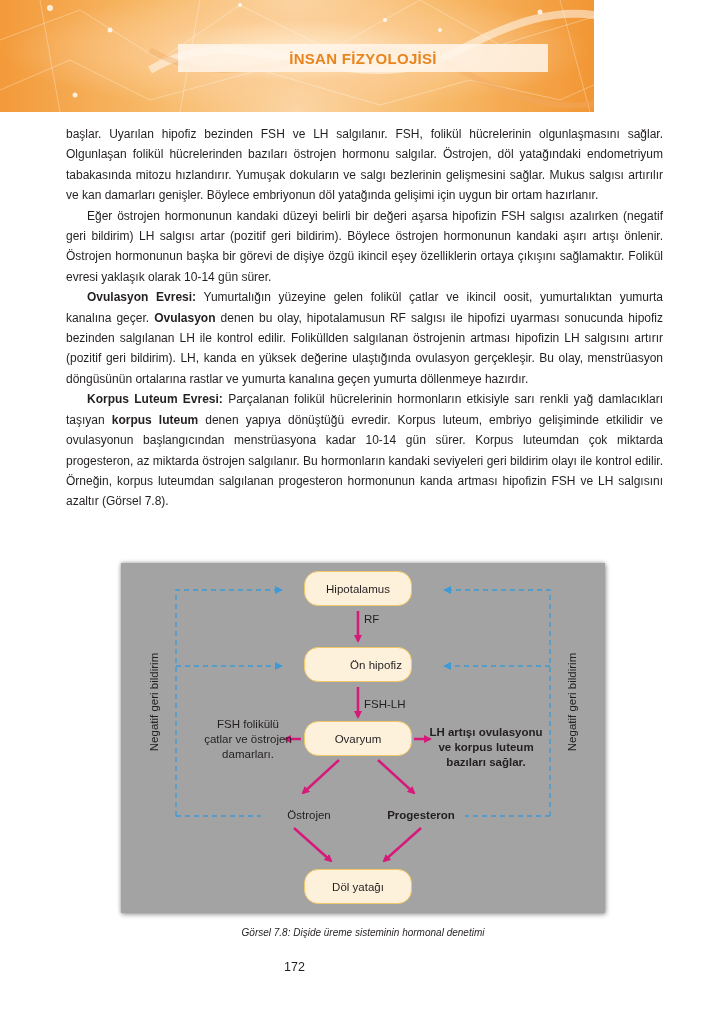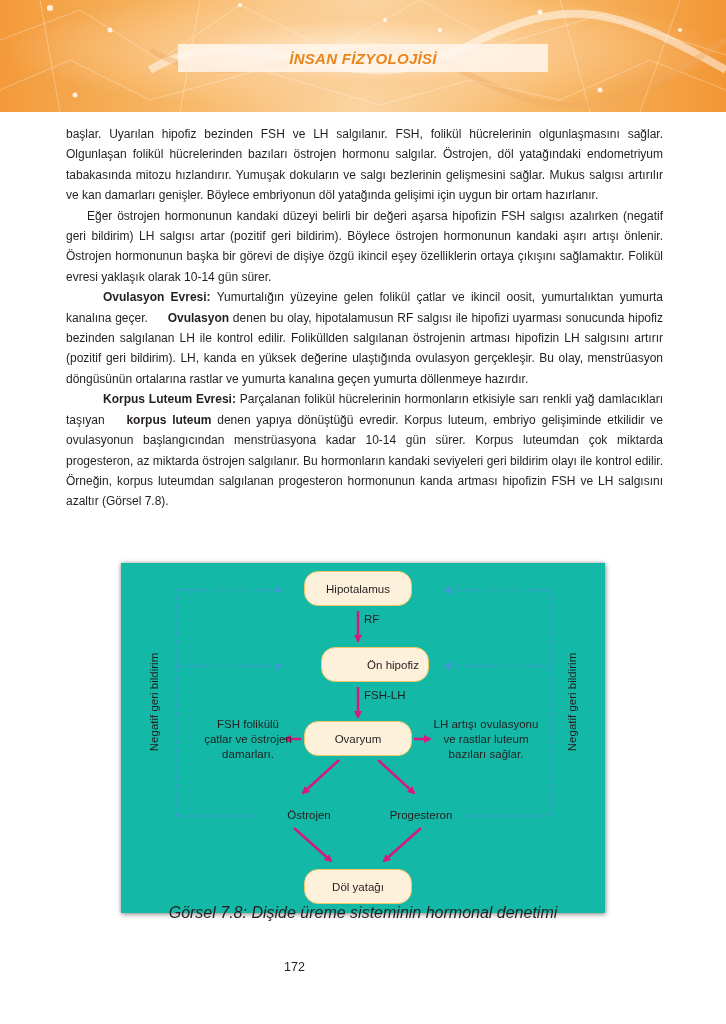--- a/index.html
+++ b/index.html
@@ -1,36 +1,36 @@
 <!DOCTYPE html>
 <html><head>
 <meta charset="utf-8">
 <style>
   html,body{margin:0;padding:0;}
   body{width:726px;height:1024px;background:#fff;position:relative;overflow:hidden;font-family:"Liberation Sans",sans-serif;color:#231f20;}
-  .banner{position:absolute;left:0;top:0;width:726px;height:112px;
+  .banner{position:absolute;left:0;top:0;width:594px;height:112px;
     background:
       radial-gradient(ellipse at 50% 45%, rgba(255,235,205,0.95) 0%, rgba(252,205,150,0.7) 35%, rgba(246,160,70,0) 70%),
       linear-gradient(90deg,#f39a3a 0%,#f7b866 25%,#fbd5a4 50%,#f7b866 75%,#f29634 100%);
-    overflow:hidden;font-style:italic;}
+    overflow:hidden;}
   .banner svg{position:absolute;left:0;top:0;}
   .title-box{position:absolute;left:178px;top:44px;width:370px;height:28px;background:rgba(255,246,235,0.85);
     display:flex;align-items:center;justify-content:center;}
   .title-text{color:#e8851e;font-weight:bold;font-size:15px;letter-spacing:0.3px;}
   .content{position:absolute;left:66px;top:124px;width:597px;font-size:12px;line-height:20.4px;text-align:justify;}
   .content p{margin:0;}
   .indent{text-indent:21px;}
-  b{font-weight:bold;margin-left:16px;}
-  .figure{position:absolute;left:121px;top:563px;width:484px;height:350px;background:#14b8a6;
+  b{font-weight:bold;}
+  .figure{position:absolute;left:121px;top:563px;width:484px;height:350px;background:#a3a3a3;
     box-shadow:0 0 4px rgba(0,0,0,0.35),1px 2px 5px rgba(0,0,0,0.25);}
   .node{position:absolute;width:108px;height:35px;border:1.5px solid #f1c765;background:#fdf1dc;border-radius:14px;
     display:flex;align-items:center;justify-content:center;font-size:11.5px;color:#231f20;box-sizing:border-box;}
   .lbl{position:absolute;font-size:11.5px;color:#231f20;text-align:center;line-height:15px;}
   .vlabel{position:absolute;font-size:11.5px;color:#231f20;white-space:nowrap;transform:rotate(-90deg);transform-origin:center;}
-  .caption{position:absolute;left:0;width:726px;top:904px;text-align:center;font-style:italic;font-size:16px;color:#231f20;}
+  .caption{position:absolute;left:0;width:726px;top:927px;text-align:center;font-style:italic;font-size:10px;color:#231f20;}
   .pageno{position:absolute;left:0;width:589px;top:960px;text-align:center;font-size:12.5px;color:#231f20;}
 </style>
 </head>
 <body>
 
 <div class="banner">
   <svg width="726" height="112">
     <g stroke="rgba(255,255,255,0.45)" stroke-width="0.7" fill="none">
       <path d="M0 40 L80 10 L160 60 L240 5 L330 50 L420 0 L500 45 L600 15 L726 55"></path>
       <path d="M0 90 L70 60 L150 100 L260 70 L380 105 L470 80 L560 100 L650 60 L726 90"></path>
@@ -88,39 +88,39 @@
       <line x1="180" y1="176" x2="164" y2="176" marker-end="url(#pk)"></line>
       <line x1="293" y1="176" x2="309" y2="176" marker-end="url(#pk)"></line>
       <line x1="218" y1="197" x2="182" y2="230" marker-end="url(#pk)"></line>
       <line x1="257" y1="197" x2="293" y2="230" marker-end="url(#pk)"></line>
       <line x1="173" y1="265" x2="210" y2="298" marker-end="url(#pk)"></line>
       <line x1="300" y1="265" x2="263" y2="298" marker-end="url(#pk)"></line>
     </g>
   </svg>
 
   <div class="node" style="left:183px;top:8px;">Hipotalamus</div>
-  <div class="node" style="left:200px;top:84px;padding-left:36px;">Ön hipofiz</div>
+  <div class="node" style="left:183px;top:84px;padding-left:36px;">Ön hipofiz</div>
   <div class="node" style="left:183px;top:306px;">Döl yatağı</div>
   <div class="node" style="left:183px;top:158px;">Ovaryum</div>
 
   <div class="lbl" style="left:243px;top:49px;">RF</div>
-  <div class="lbl" style="left:243px;top:125px;">FSH-LH</div>
+  <div class="lbl" style="left:243px;top:134px;">FSH-LH</div>
 
   <div class="lbl" style="left:77px;top:154px;width:100px;">
     <div>FSH folikülü</div>
     <div>çatlar ve östrojen</div>
     <div>damarları.</div>
   </div>
-  <div class="lbl" style="left:307px;top:154px;width:116px;">
+  <div class="lbl" style="left:307px;top:162px;width:116px;font-weight:bold;">
     <div>LH artışı ovulasyonu</div>
-    <div>ve rastlar luteum</div>
+    <div>ve korpus luteum</div>
     <div>bazıları sağlar.</div>
   </div>
 
   <div class="lbl" style="left:158px;top:245px;width:60px;">Östrojen</div>
-  <div class="lbl" style="left:262px;top:245px;width:76px;">Progesteron</div>
+  <div class="lbl" style="left:262px;top:245px;width:76px;font-weight:bold;">Progesteron</div>
 
   <div class="vlabel" style="left:-22px;top:133px;width:110px;text-align:center;">Negatif geri bildirim</div>
   <div class="vlabel" style="left:396px;top:133px;width:110px;text-align:center;">Negatif geri bildirim</div>
 </div>
 
 <div class="caption">Görsel 7.8: Dişide üreme sisteminin hormonal denetimi</div>
 <div class="pageno">172</div>
 
 </body></html>

